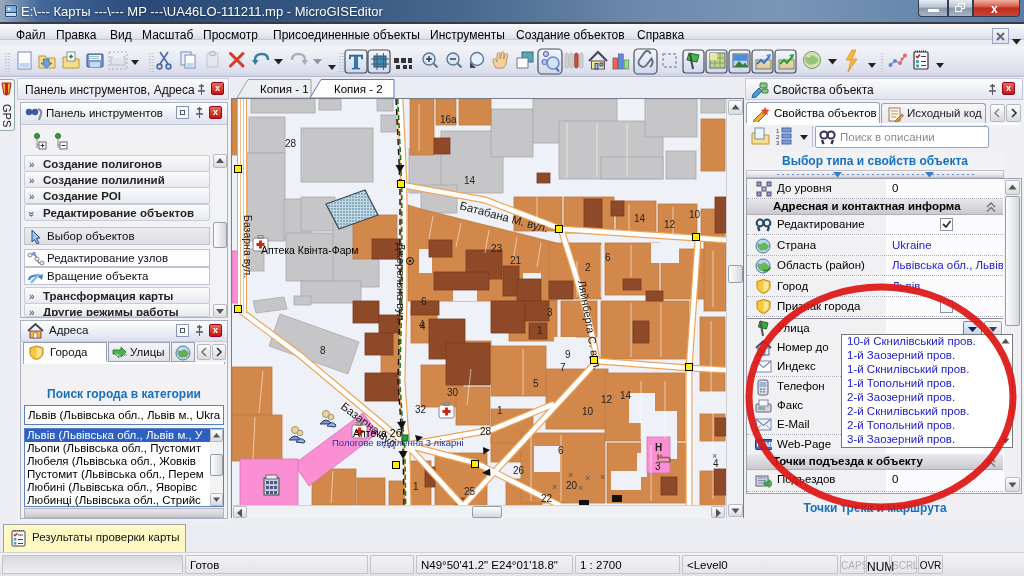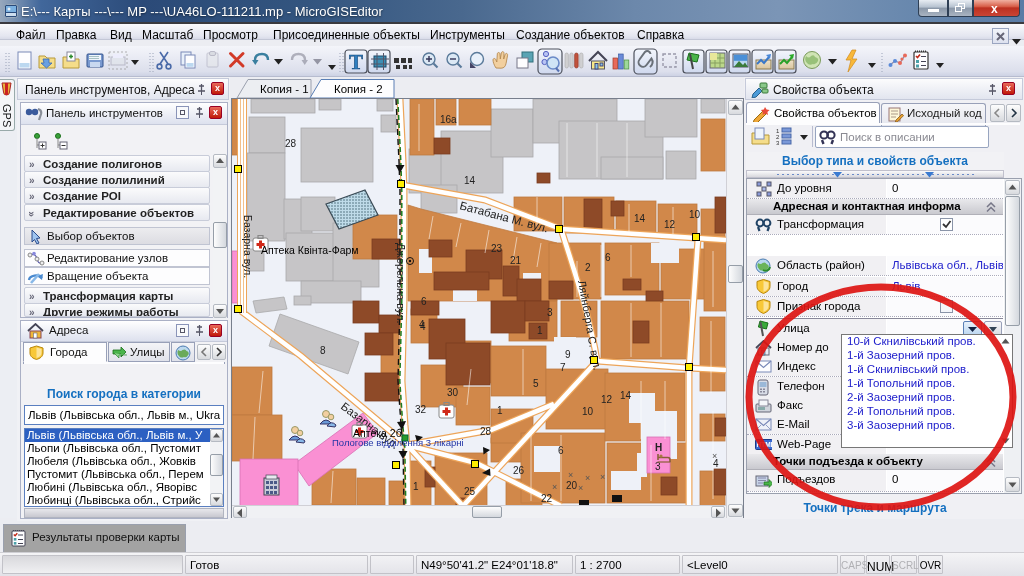--- a/index.html
+++ b/index.html
@@ -84,21 +84,21 @@
 .prow .val { position:absolute; left:140px; top:0; width:116px; height:19px; background:#fbfbfd; padding:3px 0 0 5px; font-size:11.5px; color:#2222cc; white-space:nowrap; overflow:hidden; }
 .prow .picon { position:absolute; left:8px; top:1px; width:17px; height:17px; }
 .pcat { position:absolute; left:0; width:256px; height:16px; background:linear-gradient(#e9e9ec,#c9c9cf); border-bottom:1px solid #b0b0b8; font-weight:bold; font-size:11.5px; color:#000; padding:1px 0 0 26px; white-space:nowrap; }
 .cbx { position:absolute; width:13px; height:13px; background:#fff; border:1px solid #8a94a8; }
 #rlink2 { position:absolute; left:2px; top:424px; width:258px; height:16px; color:#1570c0; font-weight:bold; font-size:12px; text-align:center; }
 
 #ddown { position:absolute; left:97px; top:257px; width:172px; height:114px; background:#fff; border:1px solid #777; z-index:5; }
 #ddown .di { height:14px; color:#2121cc; font-size:11.5px; padding-left:5px; white-space:nowrap; }
 
 
-#resulttab { left:3px; top:524px; width:183px; height:33px; background:#a3a3a3; border:1px solid #9aa0ae; }
+#resulttab { left:3px; top:524px; width:183px; height:33px; background:#fef9c3; border:1px solid #9aa0ae; }
 #resulttab .t { position:absolute; left:28px; top:6px; font-size:11.5px; color:#111; }
 #statusbar { left:0; top:552px; width:1024px; height:24px; background:linear-gradient(#f4f4f6,#e2e2e8); border-top:1px solid #cfcfd4; }
 .spane { position:absolute; top:2px; height:19px; border:1px solid #c2c2c8; border-radius:1px; font-size:11.5px; color:#000; padding:3px 0 0 4px; }
 </style>
 </head>
 <body>
 <div class="abs" id="titlebar">
   <svg style="position:absolute;left:4px;top:4px;" width="14" height="14">
       <rect x="0.5" y="0.5" width="13" height="13" rx="2" fill="#2a4a7a" stroke="#9ab"></rect>
       <rect x="2" y="2" width="10" height="6" fill="#7ab0e0"></rect>
@@ -938,31 +938,39 @@
             <rect x="11" y="11" width="4" height="4"></rect>
             <rect x="6" y="6" width="4" height="4" fill="#aab8e8"></rect>
           </g>
         </svg>
       </div>
     <div class="pcat" style="top:20px;">Адресная и контактная информа
       <svg style="position:absolute;left:238px;top:3px;" width="12" height="11">
           <path d="M2 5 l4 -4 4 4 M2 9.5 l4 -4 4 4" stroke="#778" stroke-width="1.5" fill="none"></path>
         </svg></div>
     <div class="prow" style="top:36px;">
-        <div class="lab">Трансформация</div>
+        <div class="lab">Редактирование</div>
         <div class="val"></div>
       <svg class="picon" style="left:8px;top:3px;" width="17" height="15">
           <circle cx="5" cy="5" r="3.4" fill="none" stroke="#246" stroke-width="2"></circle>
           <circle cx="12" cy="5" r="3.4" fill="none" stroke="#246" stroke-width="2"></circle>
           <path d="M8 5 h1.4" stroke="#246" stroke-width="2"></path>
           <path d="M3 9 l1.5 4 M14 9 l-1.5 4" stroke="#246" stroke-width="2.2"></path>
         </svg>
       <div class="cbx" style="left:193px;top:3px;"><svg width="11" height="11">
             <path d="M2 5 l3 3 4.5 -6" stroke="#333" stroke-width="1.8" fill="none"></path>
           </svg></div>
+      </div>
+    <div class="prow" style="top:57px;">
+        <div class="lab">Страна</div>
+        <div class="val">Ukraine</div>
+      <svg class="picon" style="left:8px;top:2px;" width="16" height="16">
+          <circle cx="8" cy="8" r="7" fill="#b8d8f0" stroke="#4a7ab0"></circle>
+          <path d="M3 5 q3 2 4.5 0 q3 -1.5 4 1 q3 1 2 3.5 q-2 3.5 -4.5 2.5 q-3.5 1.5 -5 -1 q-2.5 -2.5 -1 -6z" fill="#6ab45a"></path>
+        </svg>
       </div>
     <div class="prow" style="top:77px;">
         <div class="lab">Область (район)</div>
         <div class="val">Львівська обл., Львів</div>
       <svg class="picon" style="left:8px;top:2px;" width="16" height="16">
           <circle cx="8" cy="8" r="7" fill="#b8d8f0" stroke="#4a7ab0"></circle>
           <path d="M3 5 q3 2 4.5 0 q3 -1.5 4 1 q3 1 2 3.5 q-2 3.5 -4.5 2.5 q-3.5 1.5 -5 -1 q-2.5 -2.5 -1 -6z" fill="#6ab45a"></path>
           <path d="M8 12 a4.5 4.5 0 0 0 7 -3" fill="none" stroke="#2a8a2a" stroke-width="2"></path>
         </svg>
       </div>
@@ -1078,20 +1086,21 @@
       <div class="sbthumb" style="left:1px;top:17px;width:15px;height:130px;"></div>
     </div>
   </div>
   <div id="rlink2">Точки трека и маршрута</div>
   <div id="ddown">
     <div class="di">10-й Скнилівський пров.</div>
     <div class="di">1-й Заозерний пров.</div>
     <div class="di">1-й Скнилівський пров.</div>
     <div class="di">1-й Топольний пров.</div>
     <div class="di">2-й Заозерний пров.</div>
+    <div class="di">2-й Скнилівський пров.</div>
     <div class="di">2-й Топольний пров.</div>
     <div class="di">3-й Заозерний пров.</div>
     <svg style="position:absolute;right:1px;top:1px;" width="11" height="10">
         <path d="M5.5 2.5 l4 5 -8 0 z" fill="#555"></path>
       </svg>
     <svg style="position:absolute;right:1px;bottom:1px;" width="11" height="10">
         <path d="M5.5 7.5 l4 -5 -8 0 z" fill="#555"></path>
       </svg>
   </div>
 </div>

